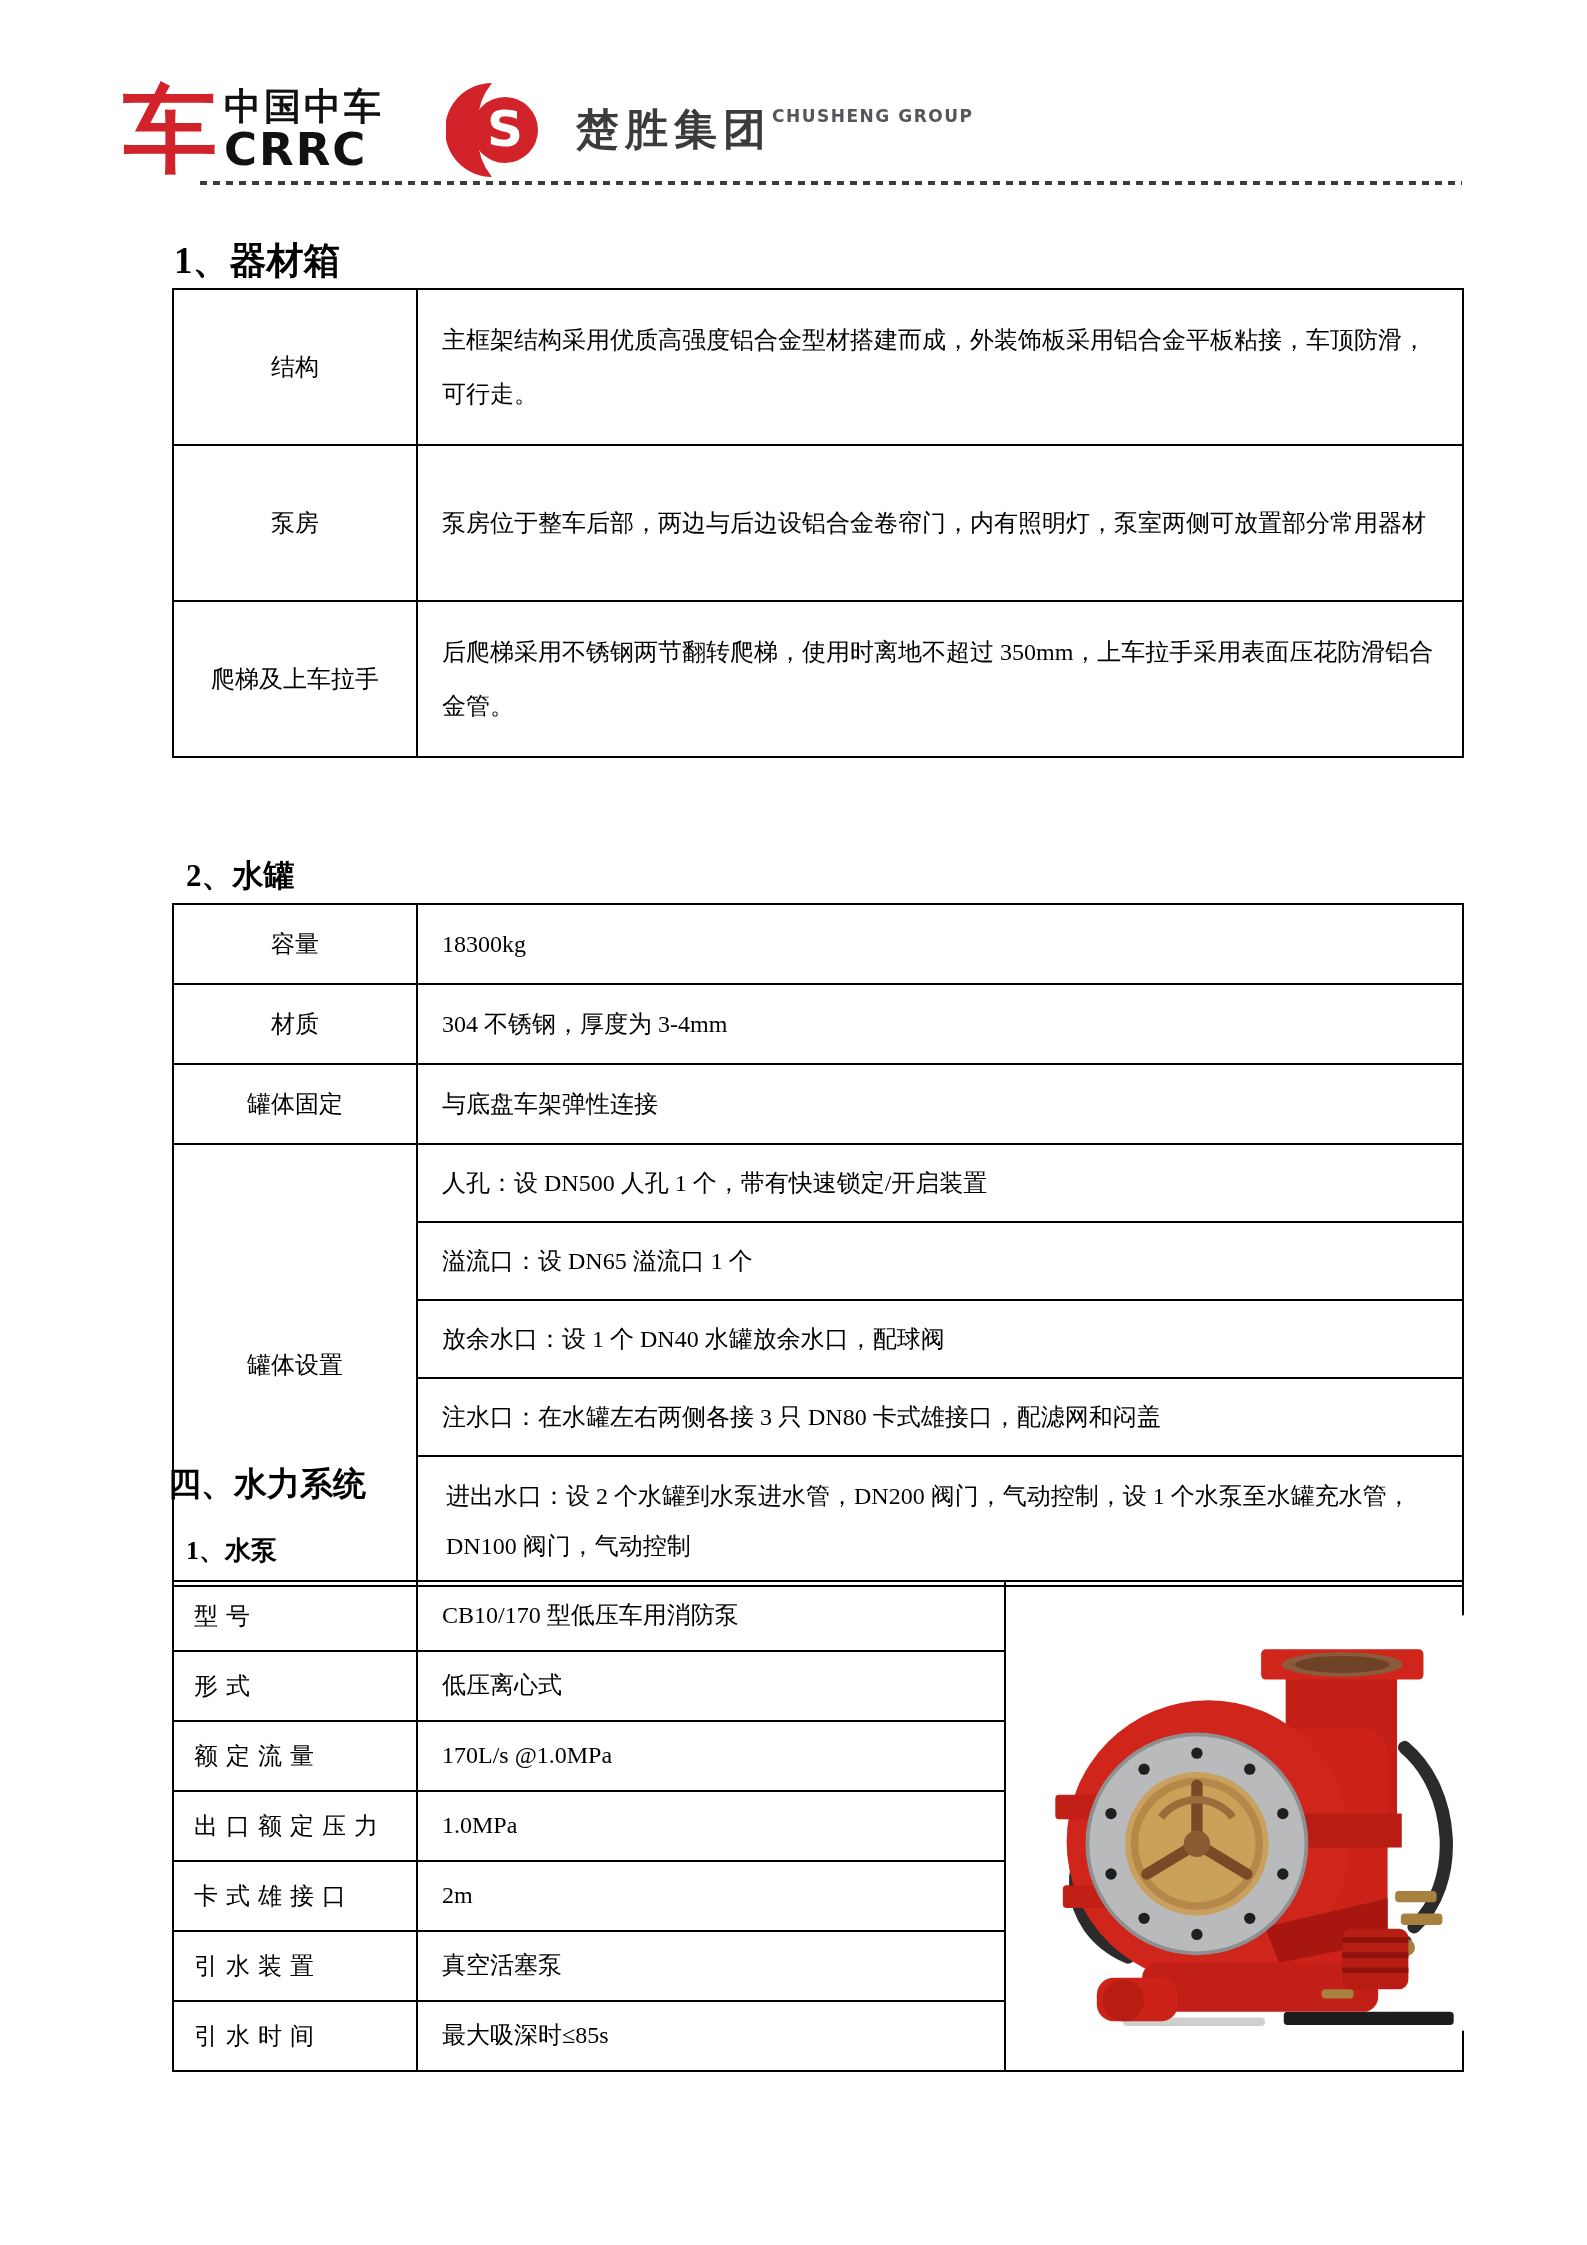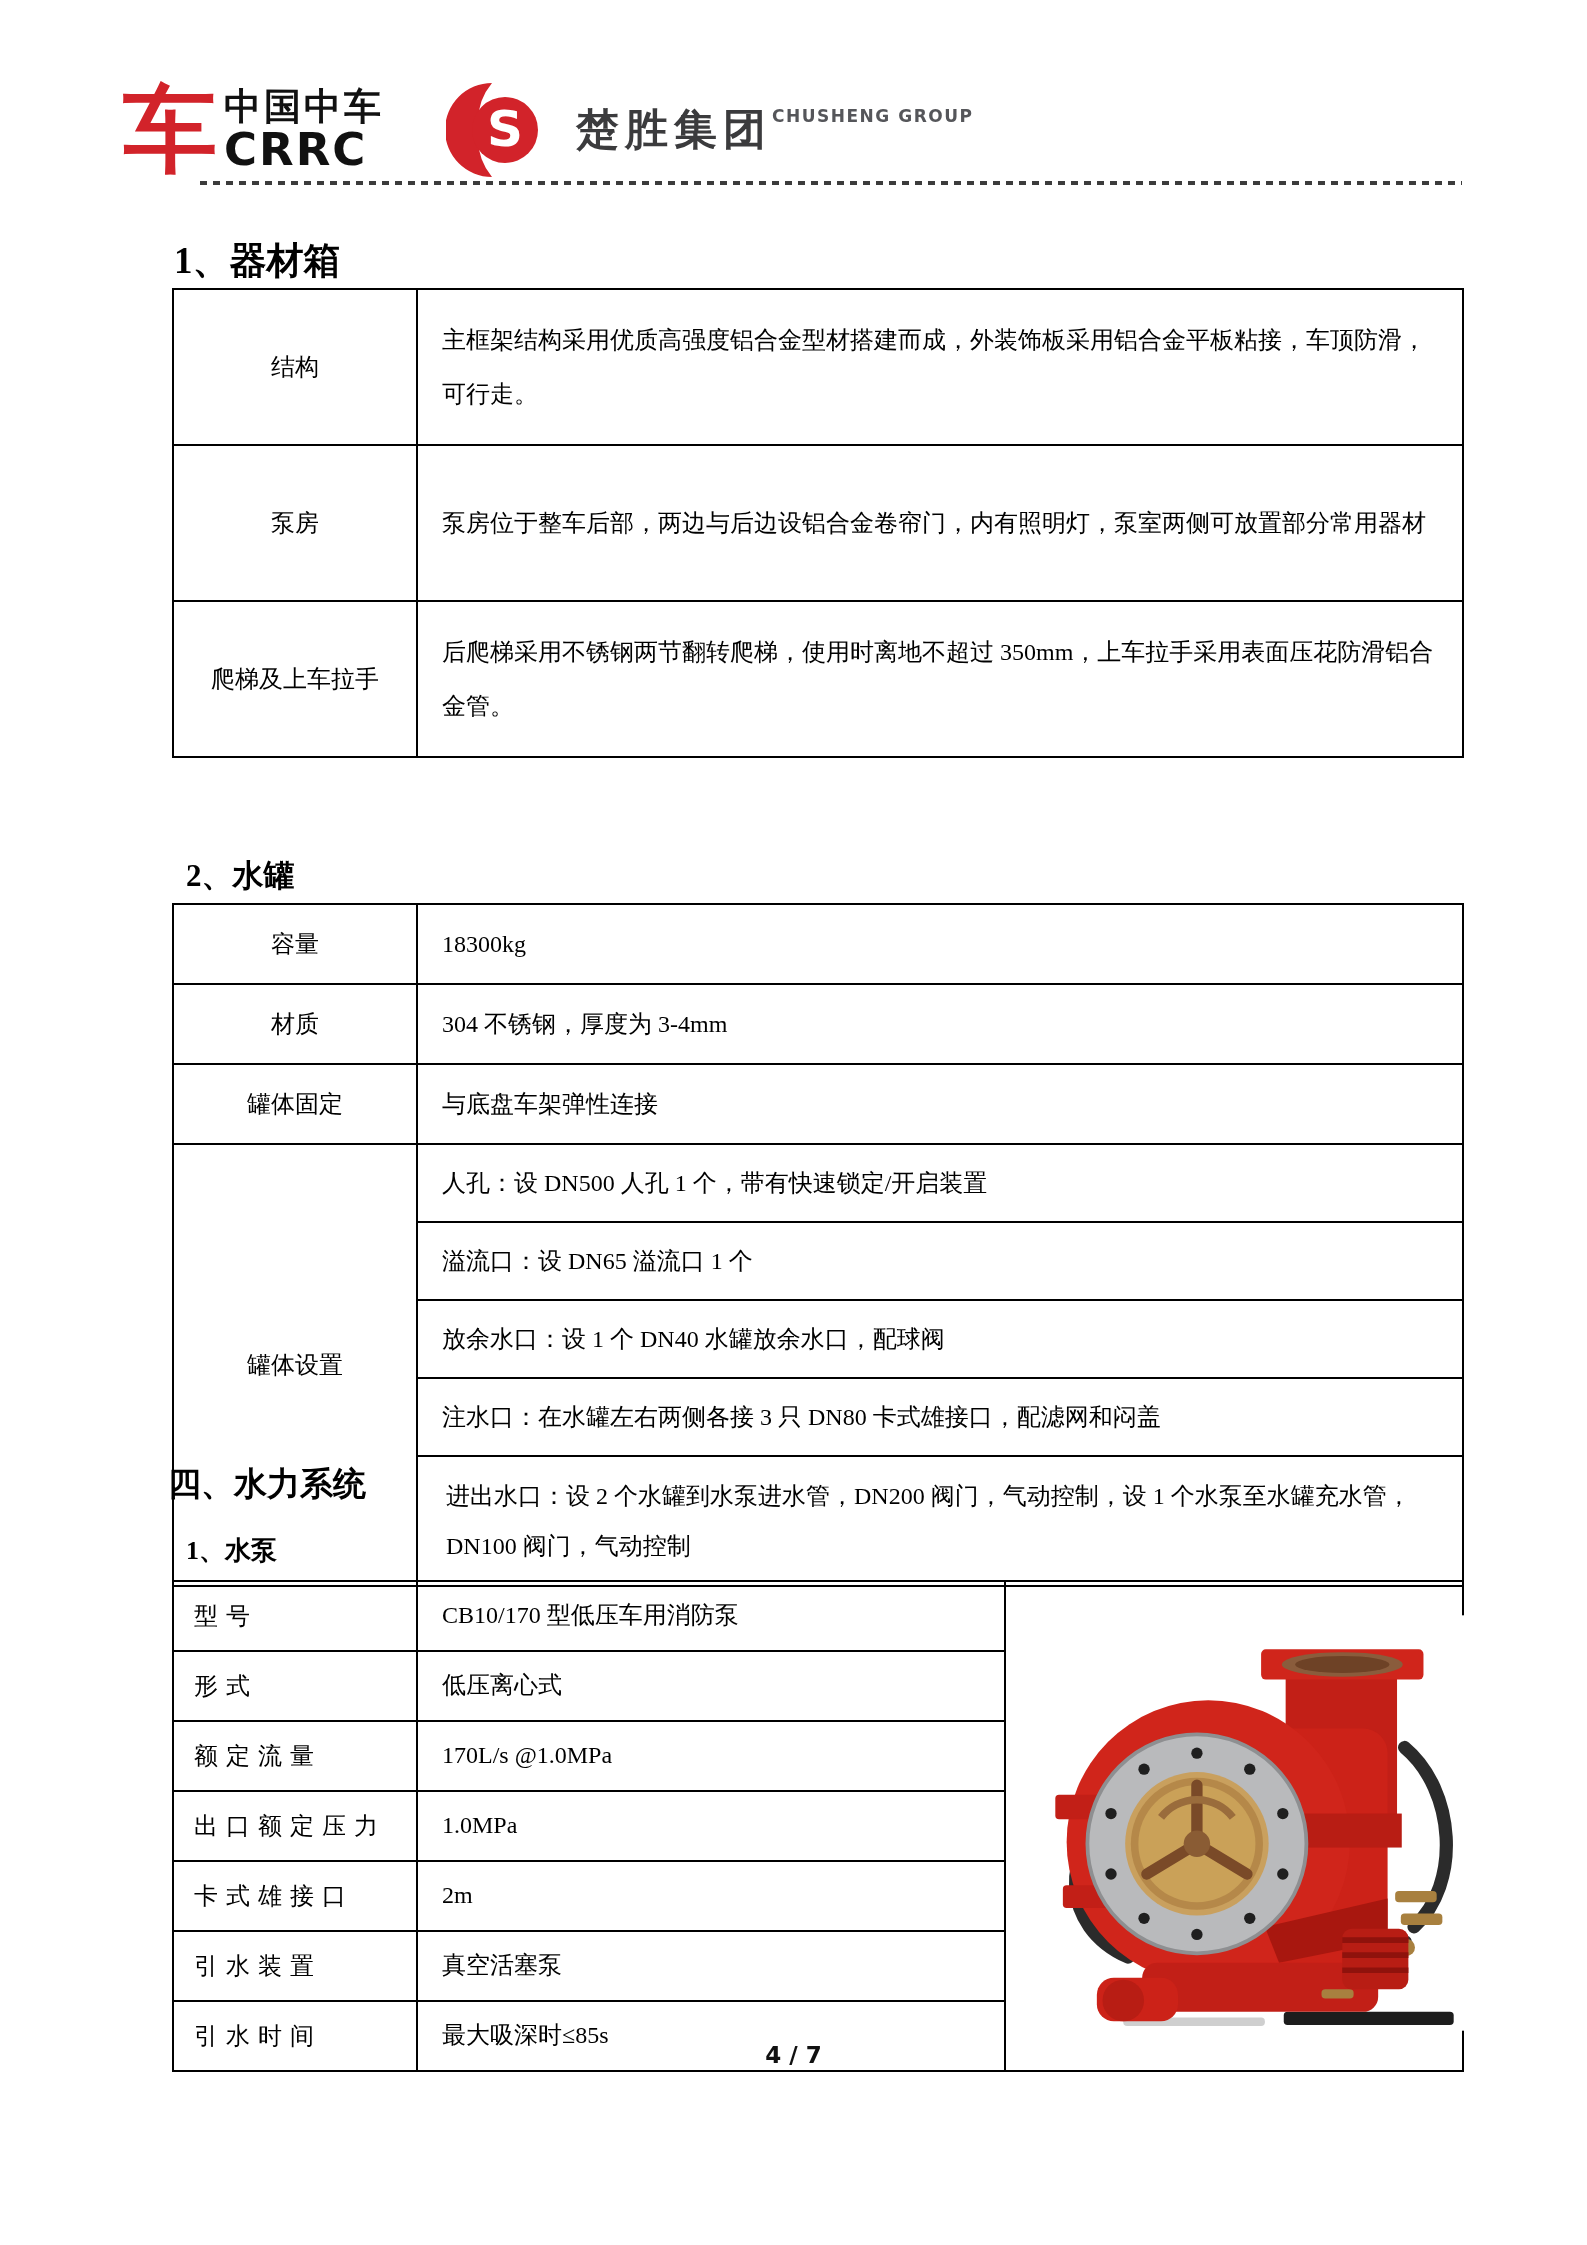--- a/index.html
+++ b/index.html
@@ -250,15 +250,14 @@
           <td class="val3">真空活塞泵</td>
         </tr>
         <tr>
           <td class="lbl3">引水时间</td>
           <td class="val3">最大吸深时≤85s</td>
         </tr>
       </tbody>
     </table>
   </div>
 
-  <div class="footer">4 / 7</div>
 
 </div>
 
 </body></html>

